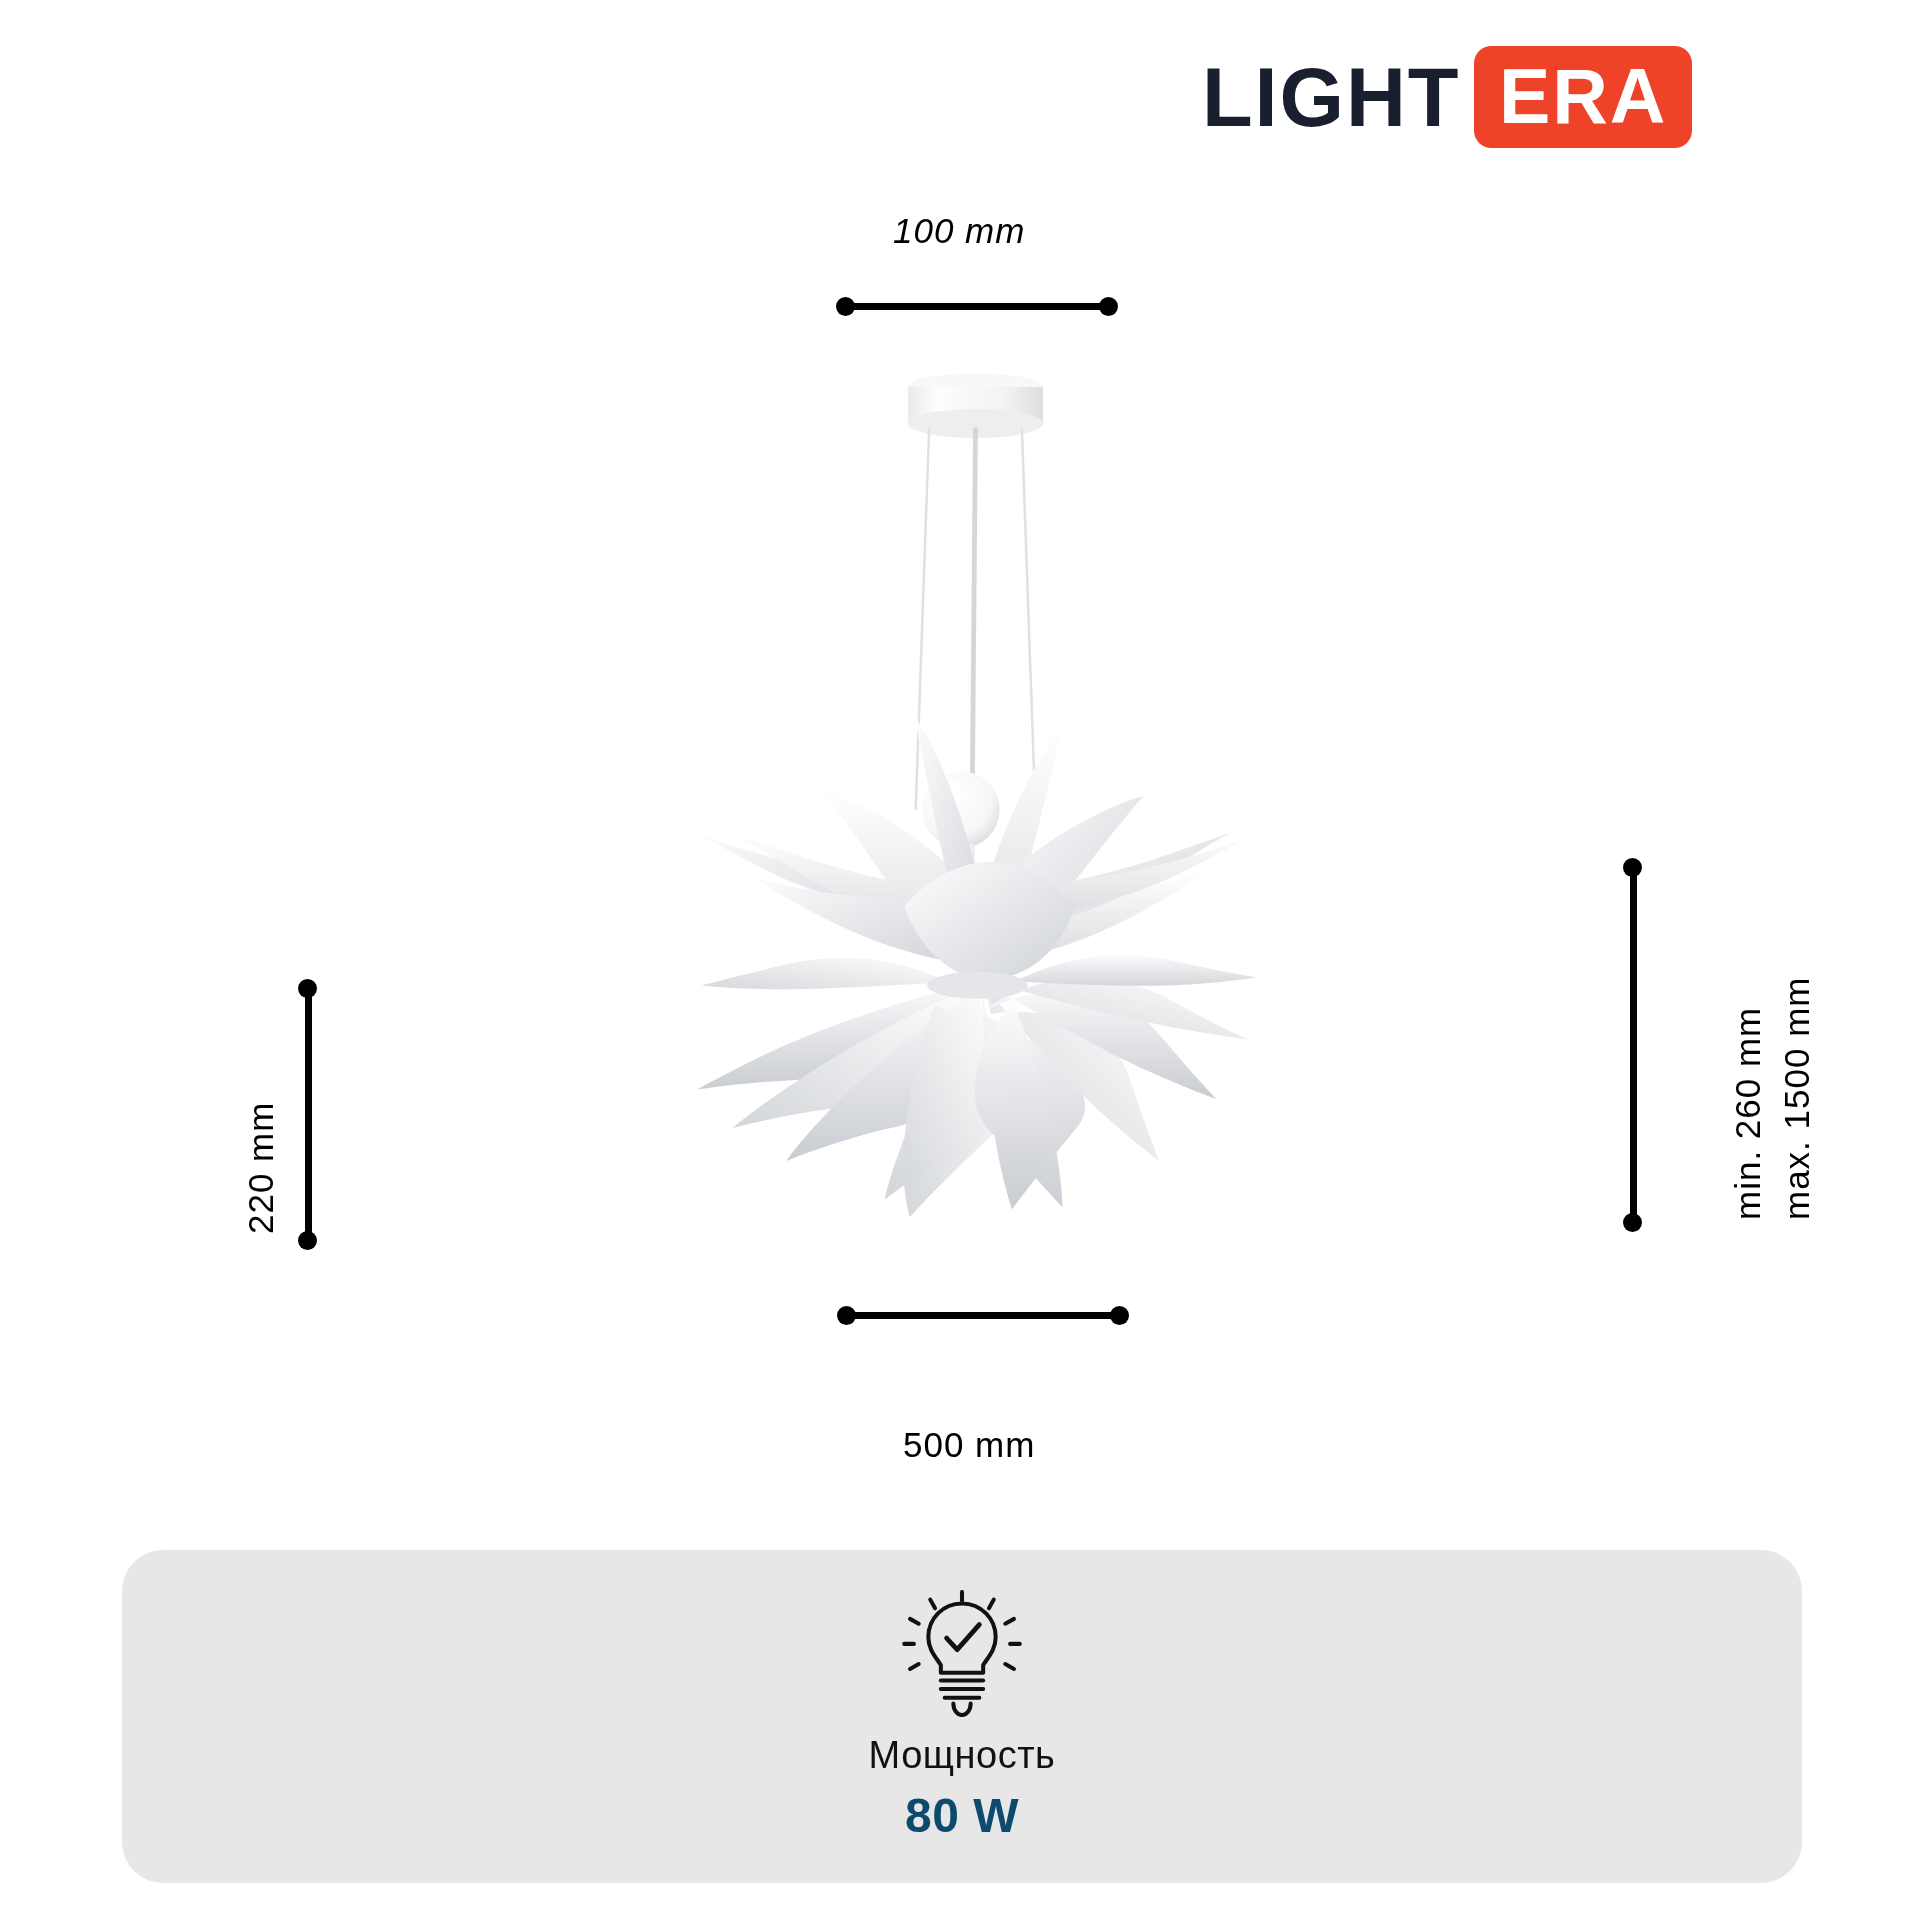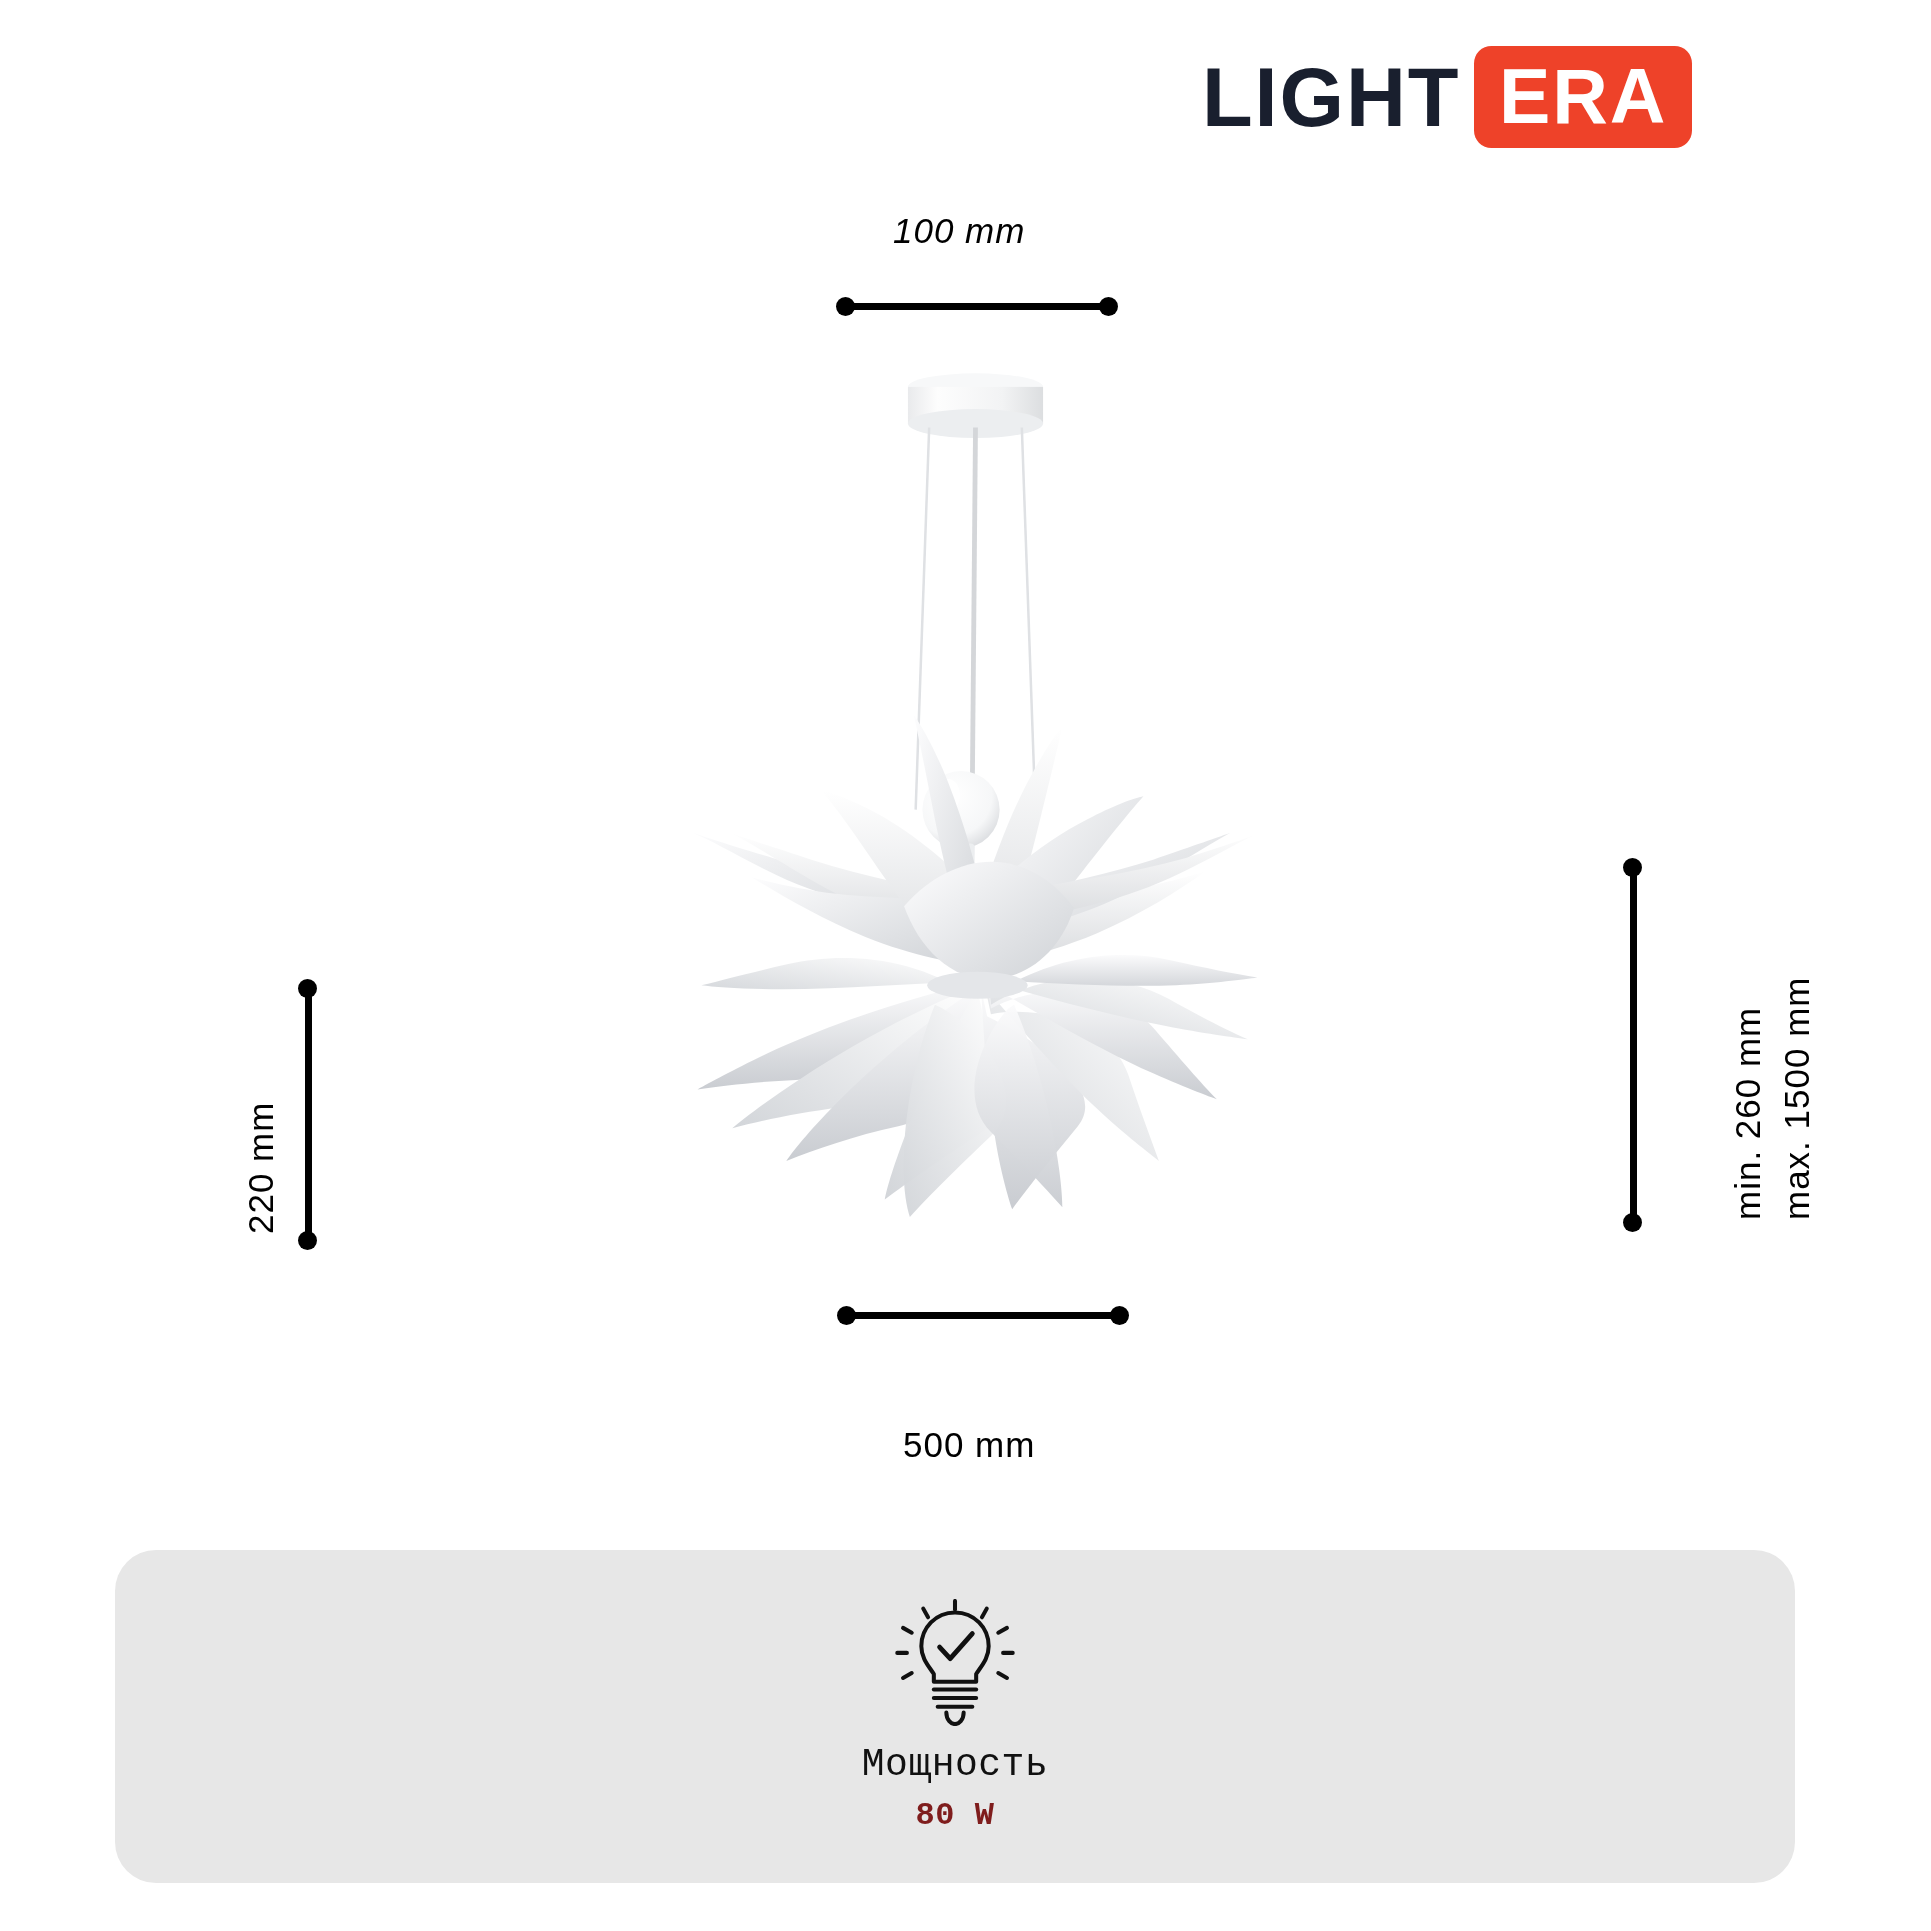--- a/index.html
+++ b/index.html
@@ -61,28 +61,28 @@
   #dim-right-dot-b { left:1623px; top:1200px; }
   #dim-right-label-max { left:1777px; top:1207px; transform:rotate(-90deg); }
   #dim-right-label-min { left:1728px; top:1207px; transform:rotate(-90deg); }
 
   
   #lamp { position:absolute; left:676px; top:343px; width:599px; height:888px; }
   #lamp svg { width:100%; height:100%; display:block; }
 
   
   #spec-panel {
-    position:absolute; left:115px; top:1537px; width:1680px; height:333px;
+    position:absolute; left:122px; top:1537px; width:1680px; height:333px;
     background:#e7e7e7; border-radius:41px;
-    display:flex; align-items:center;font-family:Liberation Mono, monospace;
+    display:flex; align-items:center;
   }
   .spec-item { flex:1; display:flex; flex-direction:column; align-items:center; justify-content:flex-start; }
   .spec-icon { height:127px; display:flex; align-items:center; justify-content:center; margin-bottom:17.4px; }
   .spec-title { font-size:38px; color:#111; margin-bottom:11.6px; letter-spacing:0.5px; }
-  .spec-value { font-size:32px; font-weight:700; color:#7f1d1d; letter-spacing:0.5px; }
+  .spec-value { font-size:48px; font-weight:700; color:#0c4a6e; letter-spacing:0.5px; }
 </style>
 </head>
 <body>
 
 <div class="stage">
 
   <div id="logo">
     <span id="logo-light">LIGHT</span>
     <span id="logo-era-box">
       <span id="logo-era">ERA</span>

